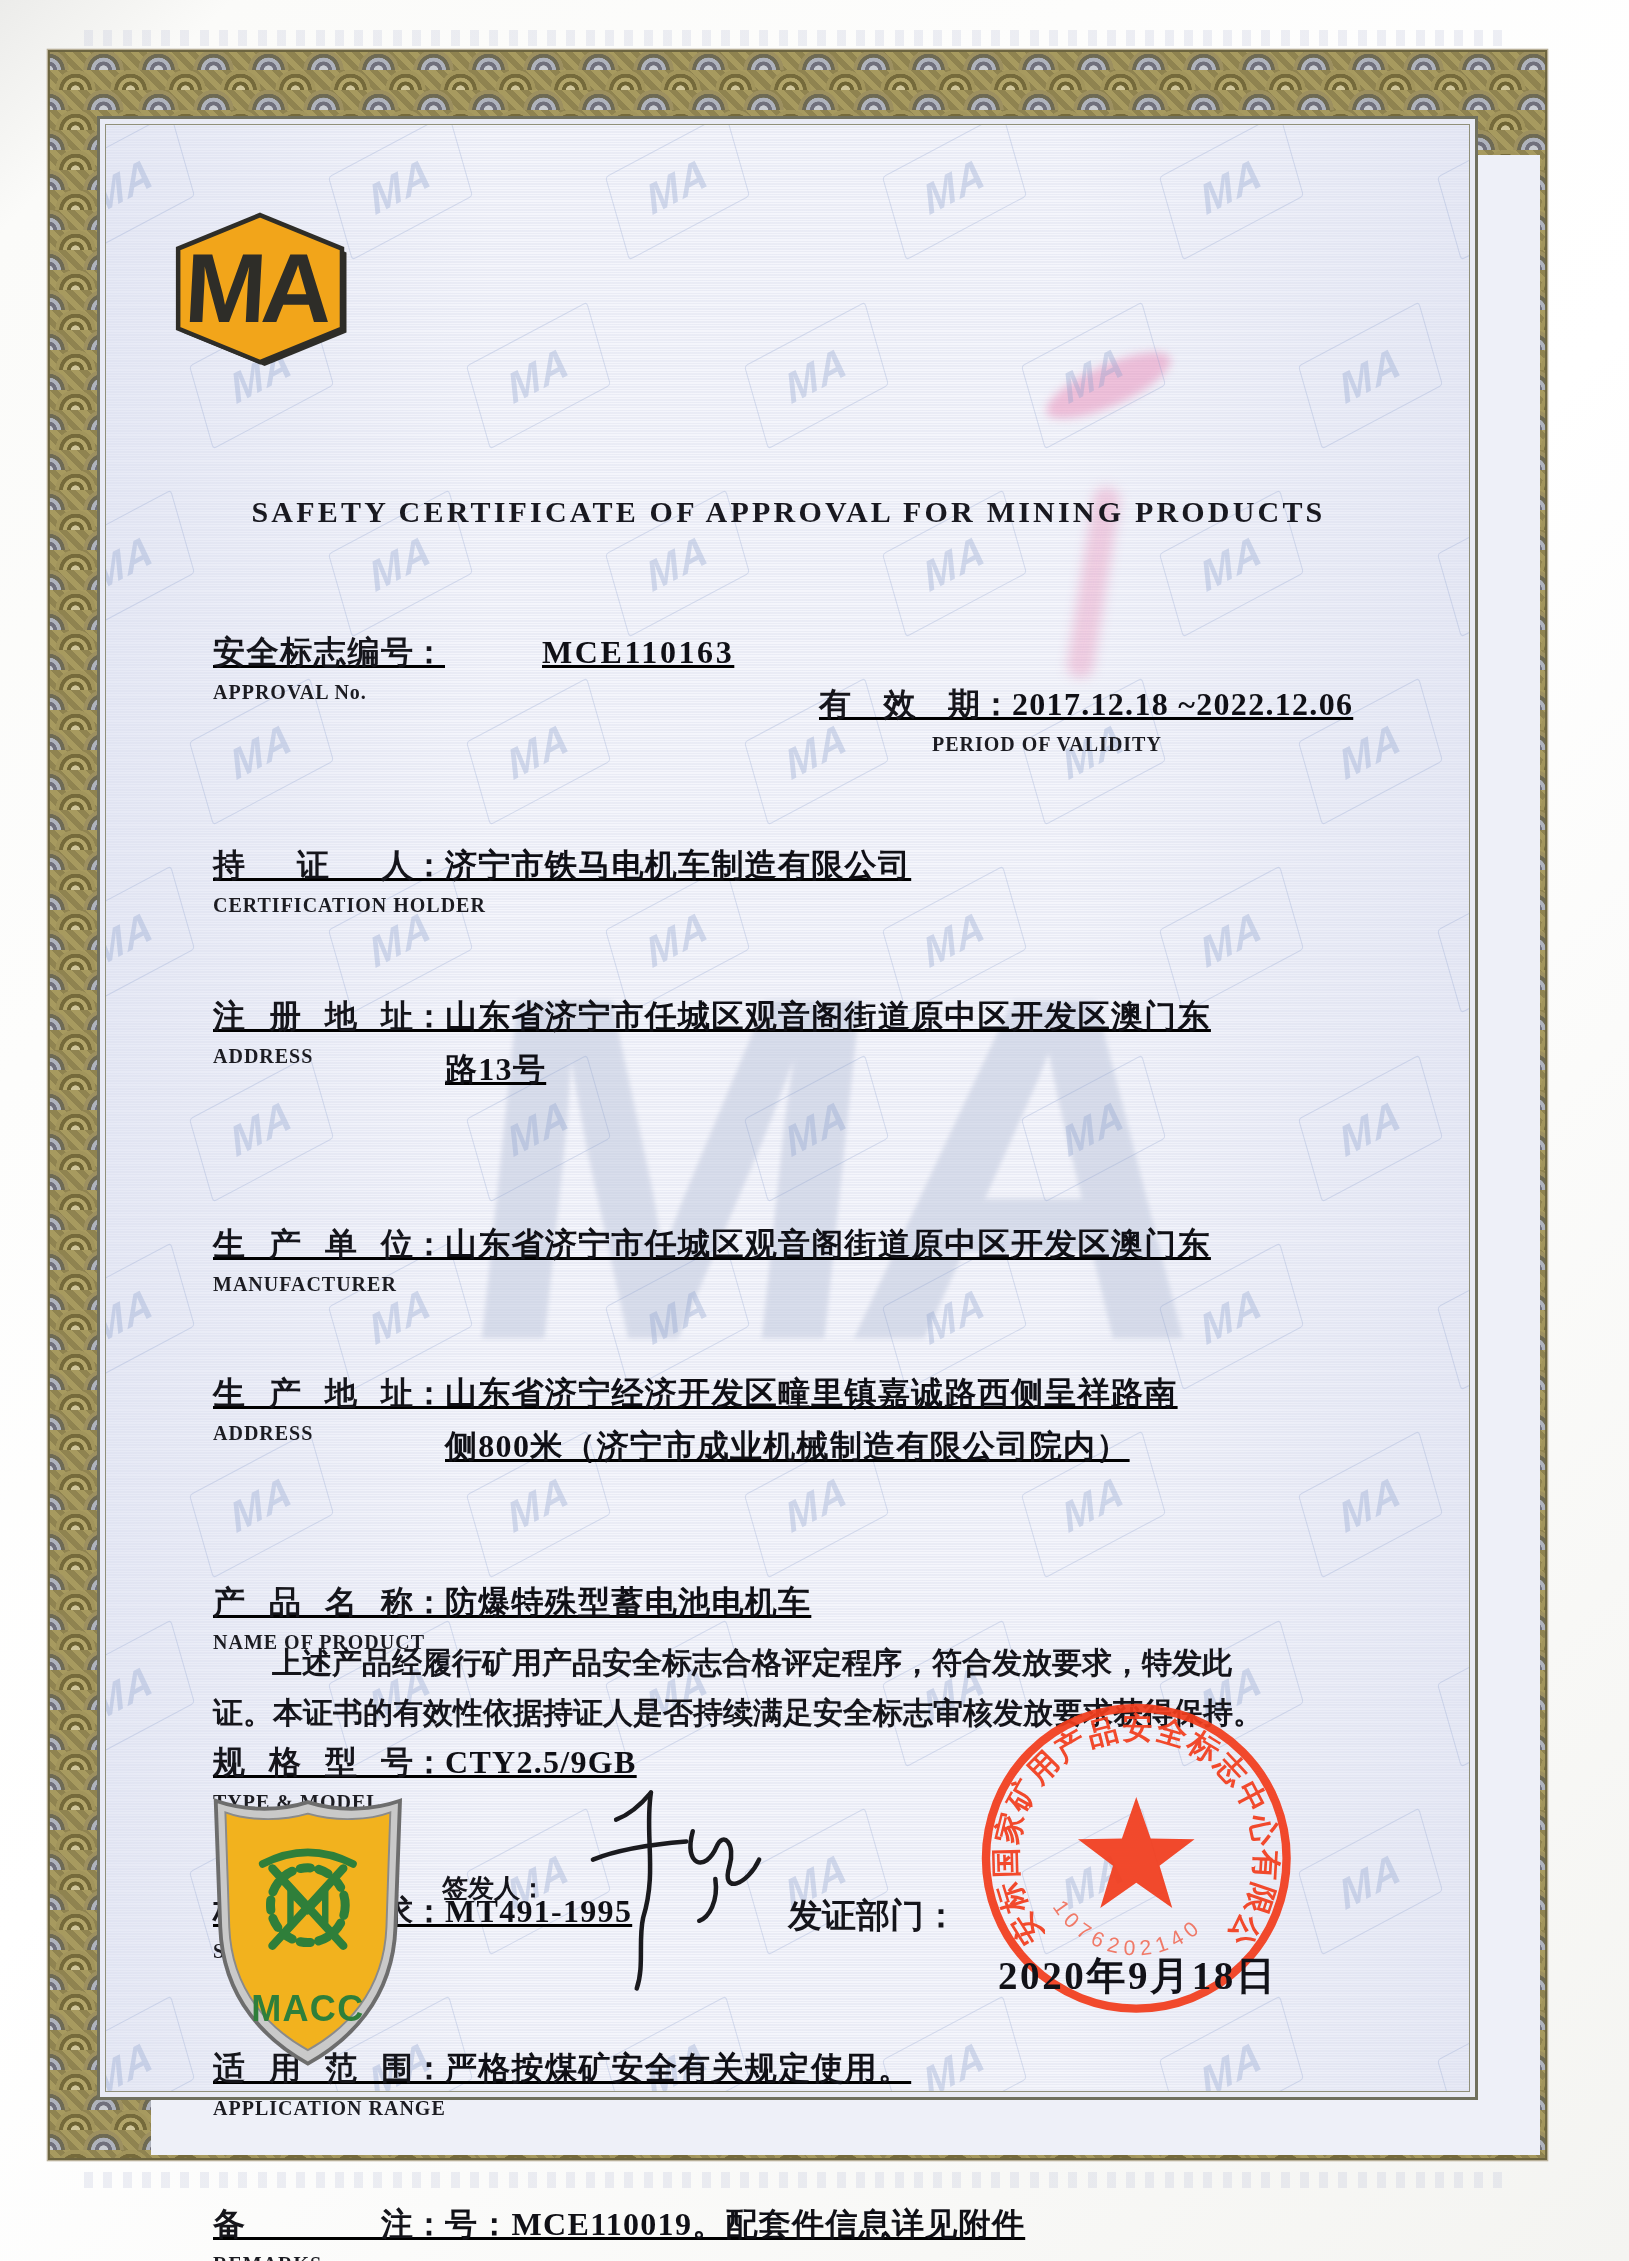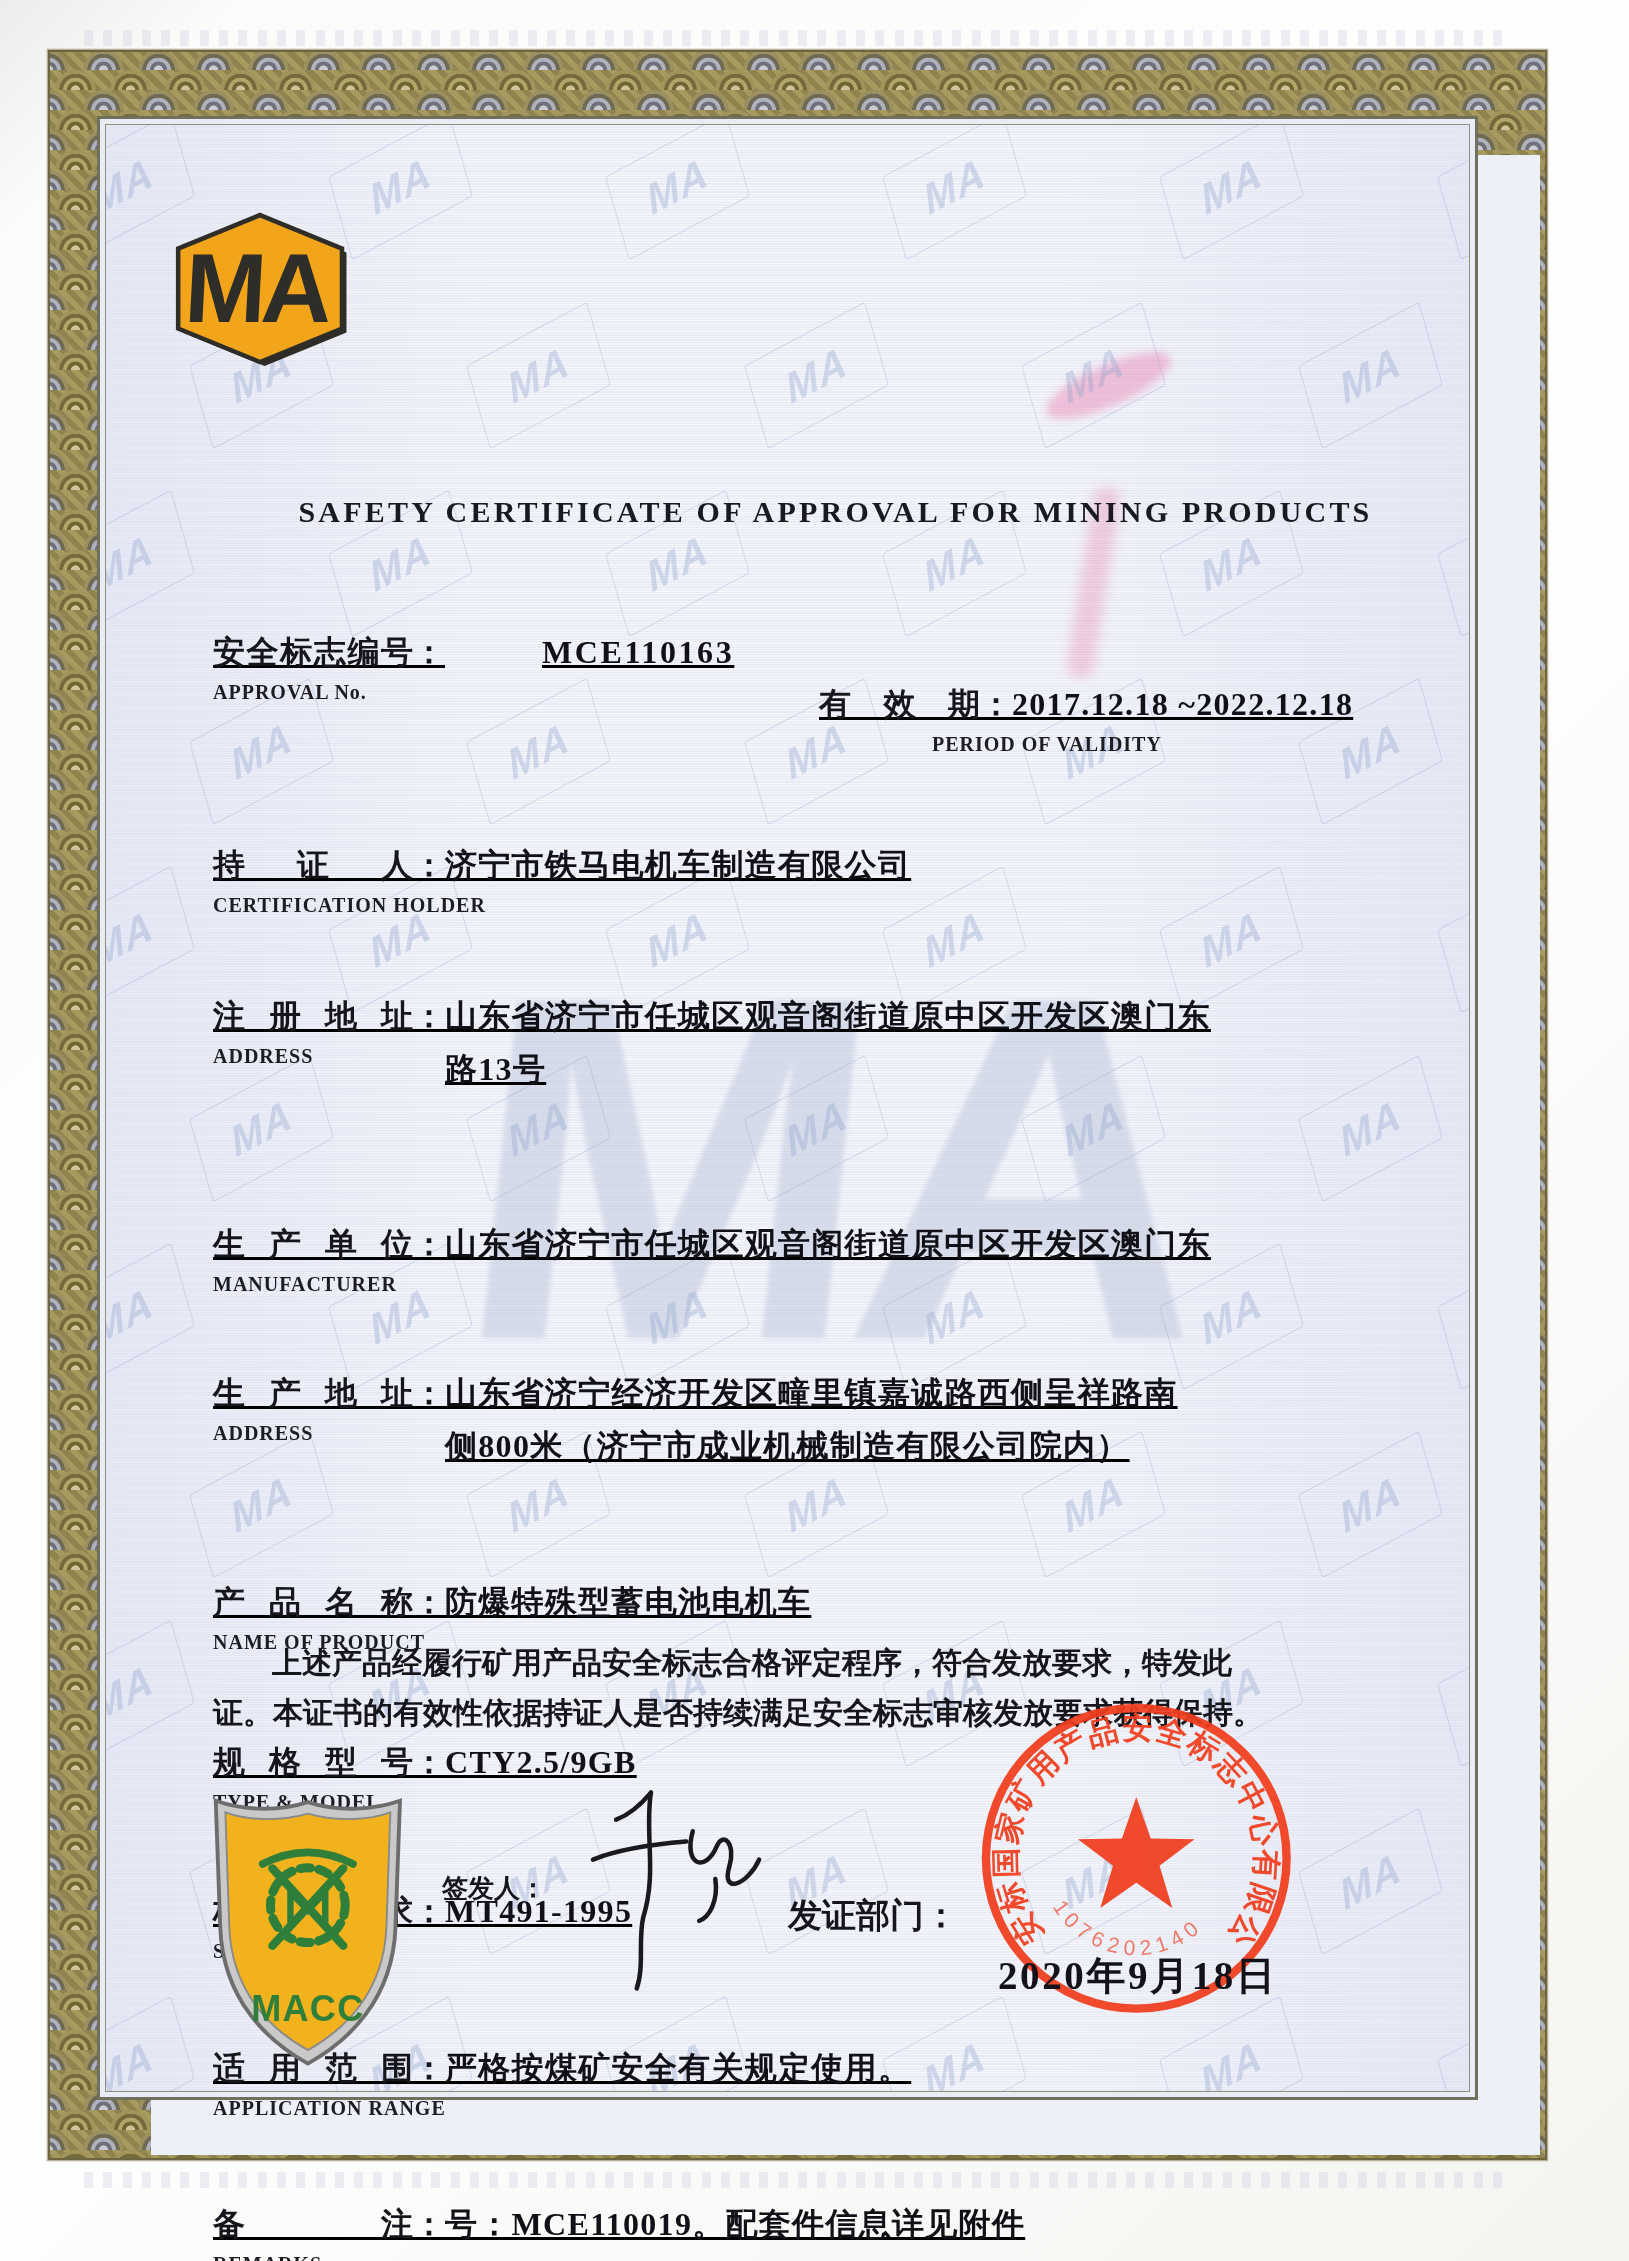--- a/index.html
+++ b/index.html
@@ -82,21 +82,21 @@
   .ma-logo{position:absolute;left:173px;top:211px;}
   .title{
     position:absolute;left:97px;top:384px;width:1383px;
     text-align:center;font-size:66px;font-weight:700;color:#15151a;
     letter-spacing:50px;padding-left:50px;box-sizing:border-box;
     white-space:nowrap;
   }
   .subtitle{
     position:absolute;left:97px;top:495px;width:1383px;
     text-align:center;font-size:30px;font-weight:700;color:#191920;
-    letter-spacing:3.2px;white-space:nowrap;padding-left:47px;
+    letter-spacing:3.2px;white-space:nowrap;
   }
 
   
   .rows{position:absolute;left:213px;top:616px;width:1228px;height:1045px;}
   .row{position:absolute;left:0;right:0;}
   .row:nth-child(1){top:9.7px;}
   .row:nth-child(2){top:119px;}
   .row:nth-child(3){top:217px;}
   .row:nth-child(4){top:339px;}
   .row:nth-child(5){top:435px;}
@@ -240,21 +240,21 @@
           <span class="zh">安全标志编号</span>
             <span class="colon">：</span>
           <span class="val">MCE110163</span>
         </div>
         <div class="en">APPROVAL No.</div>
       </div>
       <div class="cell-right rel">
         <div class="row-line">
           <span class="zh">有效期</span>
             <span class="colon">：</span>
-          <span class="val">2017.12.18 ~2022.12.18</span>
+          <span class="val">2017.12.18 ~2022.12.06</span>
         </div>
         <div class="en">PERIOD OF VALIDITY</div>
       </div>
     </div>
 
     <div class="row rel">
       <div class="row-line">
         <span class="zh">持证人</span>
           <span class="colon">：</span>
         <span class="val">

